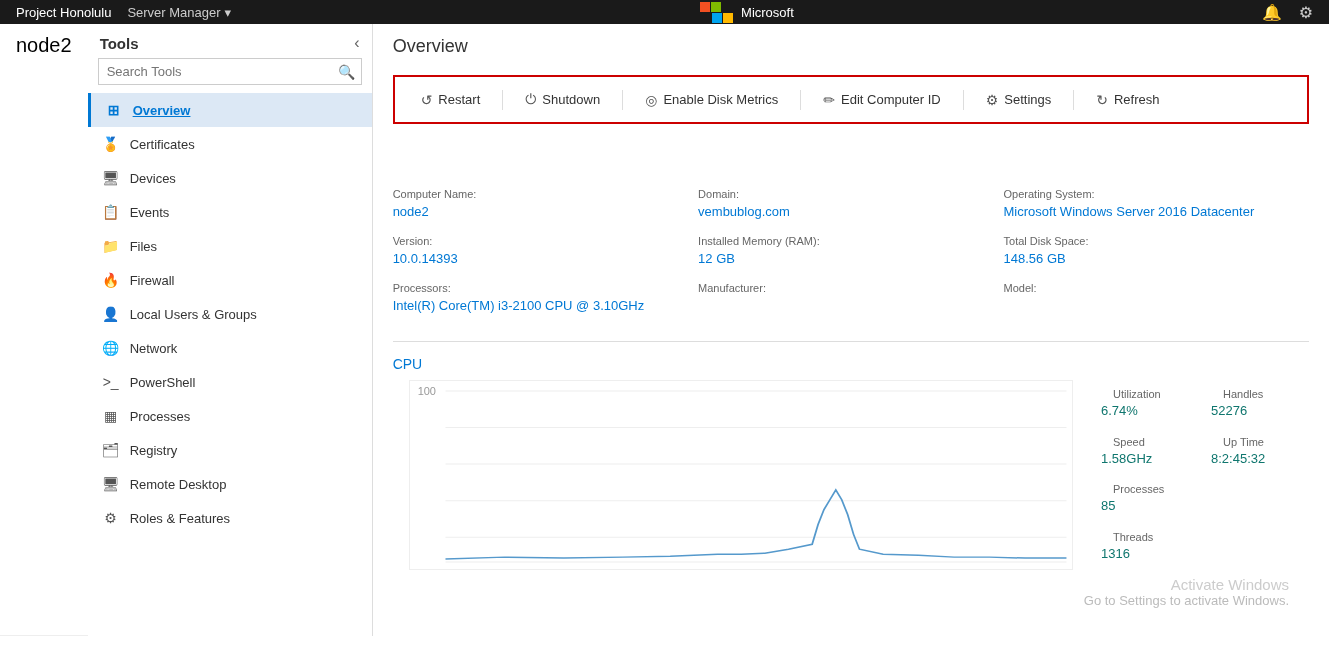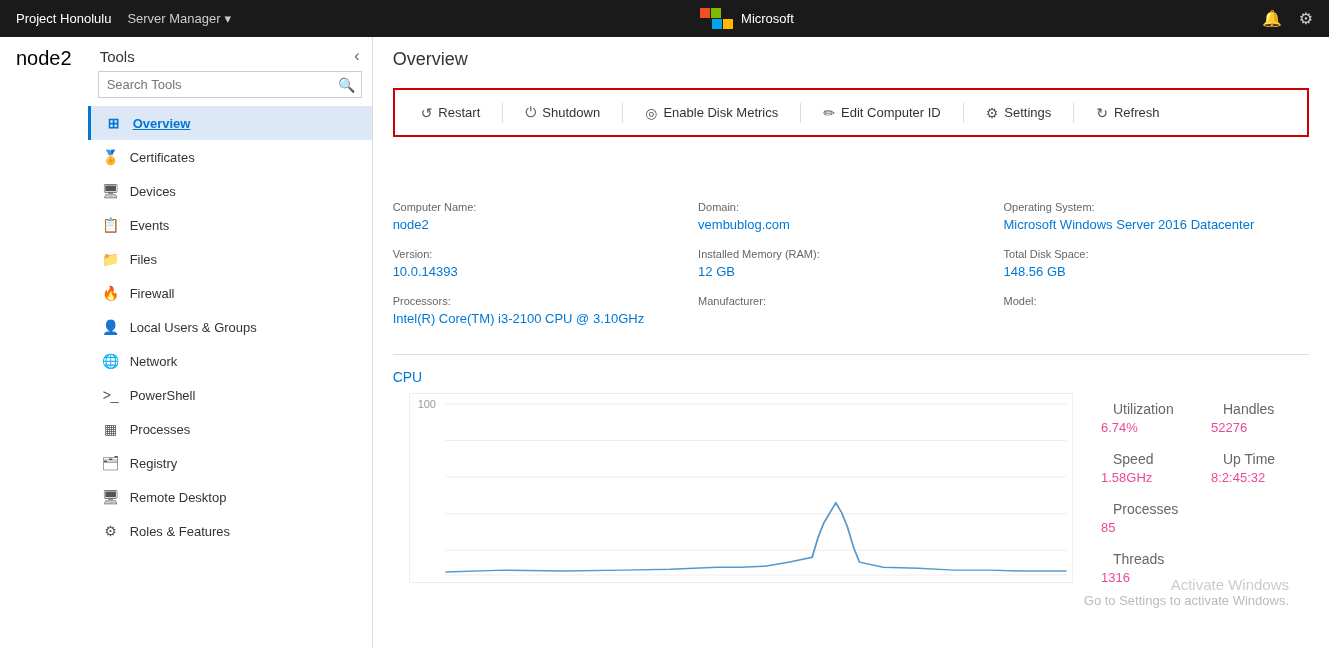--- a/index.html
+++ b/index.html
@@ -2,21 +2,21 @@
 <html><head>
   <meta charset="utf-8">
   <style>
     * { box-sizing: border-box; margin: 0; padding: 0; }
     body { font-family: 'Segoe UI', Arial, sans-serif; background: #fff; color: #333; font-size: 13px; overflow: hidden; }
 
     
     .topbar {
       background: #1a1a1a;
       color: #fff;
-      height: 37px;
+      height: 24px;
       display: flex;
       align-items: center;
       padding: 0 16px;
       justify-content: space-between;
     }
     .topbar-left { display: flex; align-items: center; gap: 16px; }
     .topbar-brand { font-size: 13px; font-weight: 500; color: #fff; }
     .topbar-server { display: flex; align-items: flex-end; gap: 4px; font-size: 13px; color: #ccc; cursor: pointer; }
     .topbar-center { display: flex; align-items: center; gap: 8px; }
     .ms-logo { display: flex; gap: 1px; }
@@ -31,21 +31,21 @@
 
     
     .app { display: flex; flex-direction: row; height: calc(100vh - 36px); }
     .page-title { padding: 10px 16px 6px 16px; font-size: 20px; font-weight: 400; color: #000; border-bottom: 1px solid #eee; }
 
     .main-body { display: flex; flex: 1; overflow: hidden; }
 
     
     .sidebar { width: 285px; min-width: 285px; border-right: 1px solid #ddd; display: flex; flex-direction: column; background: #fff; overflow: hidden; }
     .sidebar-header { display: flex; align-items: center; justify-content: space-between; padding: 10px 12px 6px 12px; }
-    .sidebar-title { font-size: 15px; font-weight: 400; color: #333; }
+    .sidebar-title { font-size: 15px; font-weight: 700; color: #333; }
     .sidebar-collapse { cursor: pointer; color: #666; font-size: 16px; }
     .sidebar-search { padding: 0 10px 8px 10px; }
     .sidebar-search-input { width: 100%; border: 1px solid #ccc; padding: 5px 28px 5px 8px; font-size: 13px; position: relative; }
     .search-wrap { position: relative; }
     .search-icon-btn { position: absolute; right: 6px; top: 50%; transform: translateY(-50%); background: none; border: none; cursor: pointer; color: #555; font-size: 14px; }
     .sidebar-nav { overflow-y: auto; flex: 1; }
     .nav-item { display: flex; align-items: center; gap: 10px; padding: 9px 14px; cursor: pointer; font-size: 13px; color: #333; }
     .nav-item.active { background: #dce8f5; border-left: 3px solid #0078d4; color: #0078d4; font-weight: 600; }
     .nav-item.active .nav-label { color: #0078d4; text-decoration: underline; }
     .nav-icon { width: 18px; text-align: center; font-size: 14px; color: #555; flex-shrink: 0; }
@@ -87,22 +87,22 @@
     .section-divider { border: none; border-top: 1px solid #ddd; margin: 4px 20px; }
 
     
     .cpu-section { padding: 10px 20px; }
     .cpu-title { font-size: 14px; font-weight: 500; color: #0078d4; margin-bottom: 8px; }
     .cpu-content { display: flex; gap: 16px; margin-left: 16px; }
     .cpu-chart-area { flex: 1; min-height: 180px; position: relative; background: #fff; border: 1px solid #eee; }
     .cpu-chart-y { position: absolute; left: 0; top: 8px; font-size: 10px; color: #999; padding: 0 4px; }
     .cpu-stats { width: 220px; display: grid; grid-template-columns: 1fr 1fr; gap: 0; }
     .cpu-stat-cell { padding: 8px 12px; }
-    .cpu-stat-label { font-size: 14px; color: #666; margin-bottom: 3px; padding-left: 12px; }
-    .cpu-stat-value { font-size: 13px; color: #ec4899; }
+    .cpu-stat-label { font-size: 11px; color: #666; margin-bottom: 3px; padding-left: 12px; }
+    .cpu-stat-value { font-size: 13px; color: #0f766e; }
 
     
     .watermark { position: fixed; bottom: 40px; right: 40px; text-align: right; color: #bbb; font-size: 13px; pointer-events: none; }
     .watermark-title { font-size: 15px; color: #ccc; font-weight: 300; }
 
     
     ::-webkit-scrollbar { width: 6px; }
     ::-webkit-scrollbar-track { background: #f1f1f1; }
     ::-webkit-scrollbar-thumb { background: #ccc; }
   </style>

